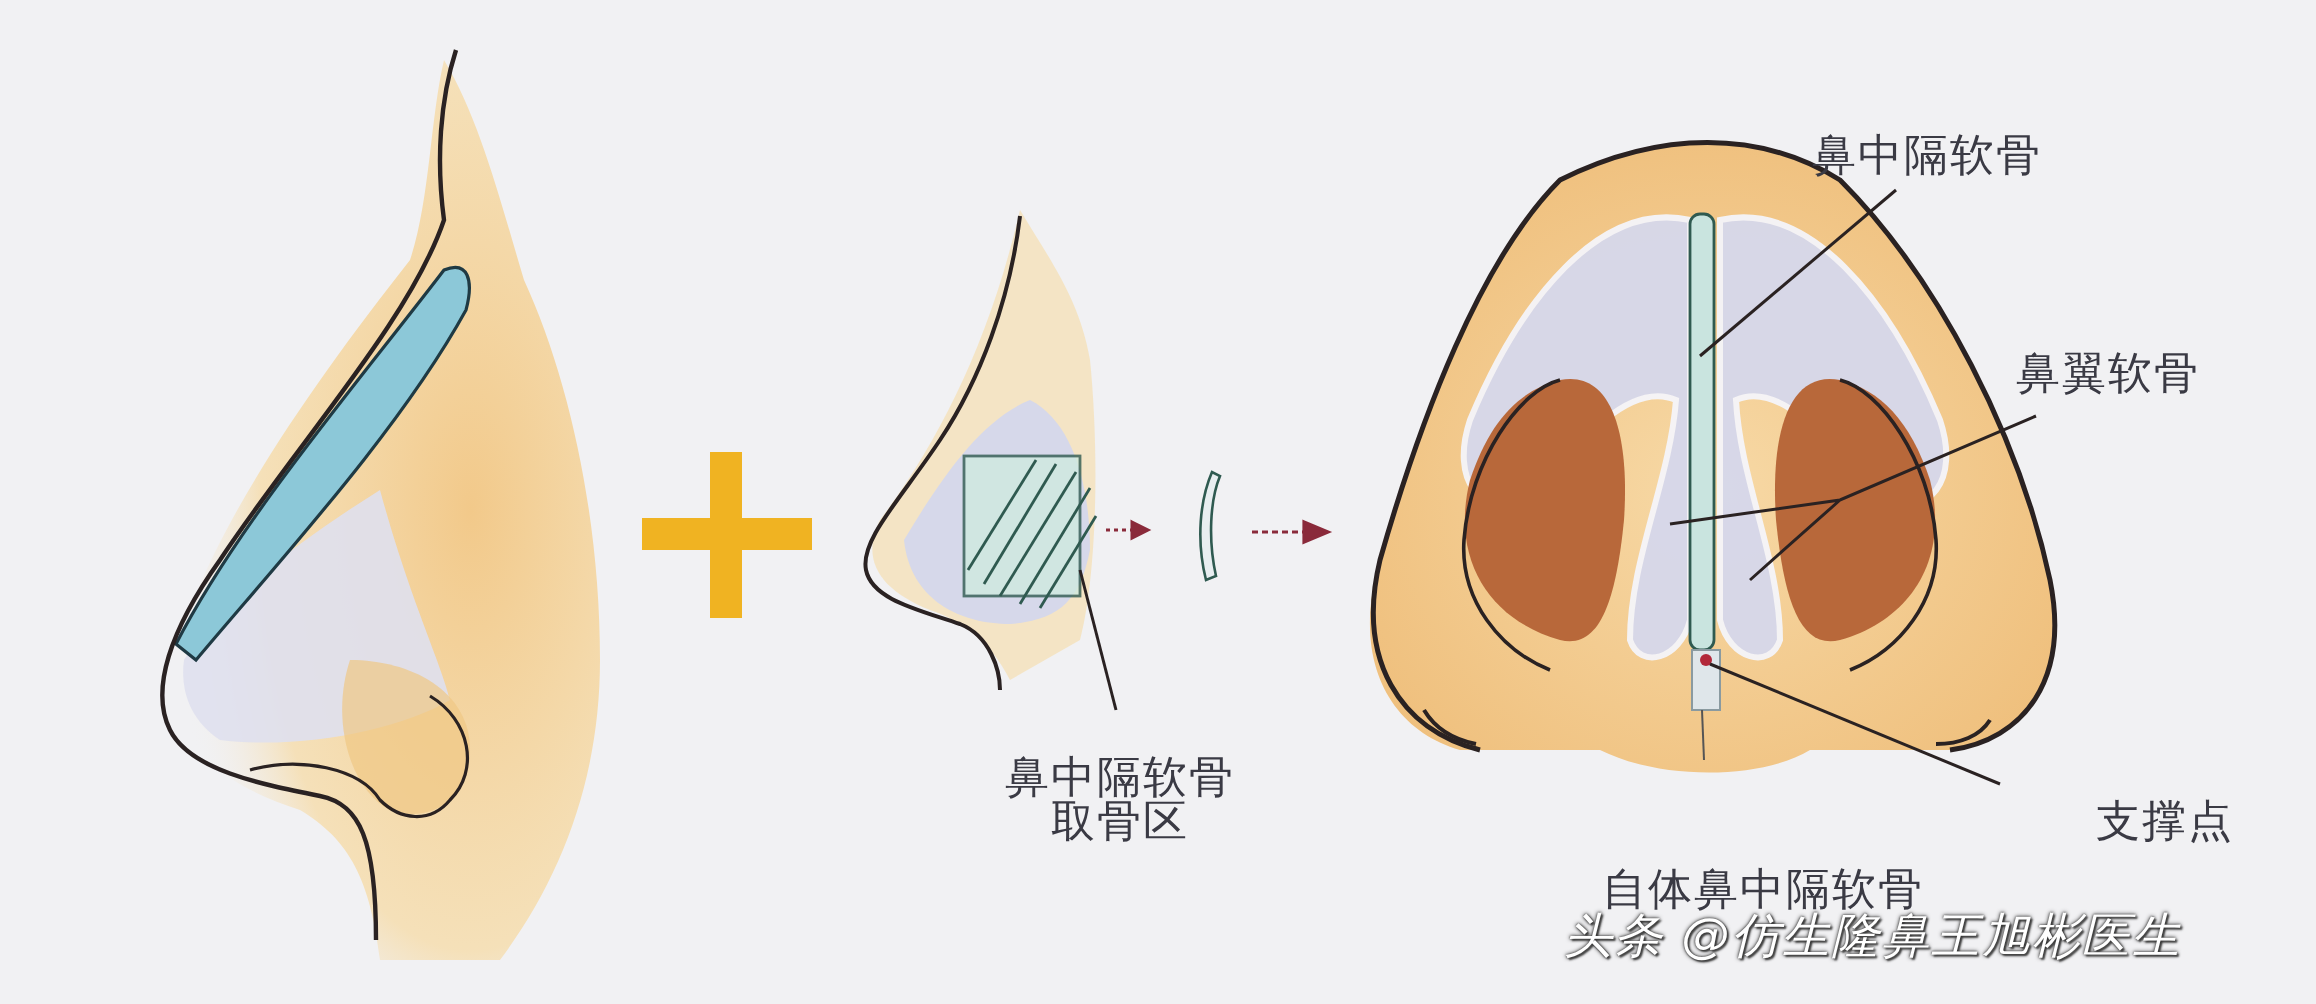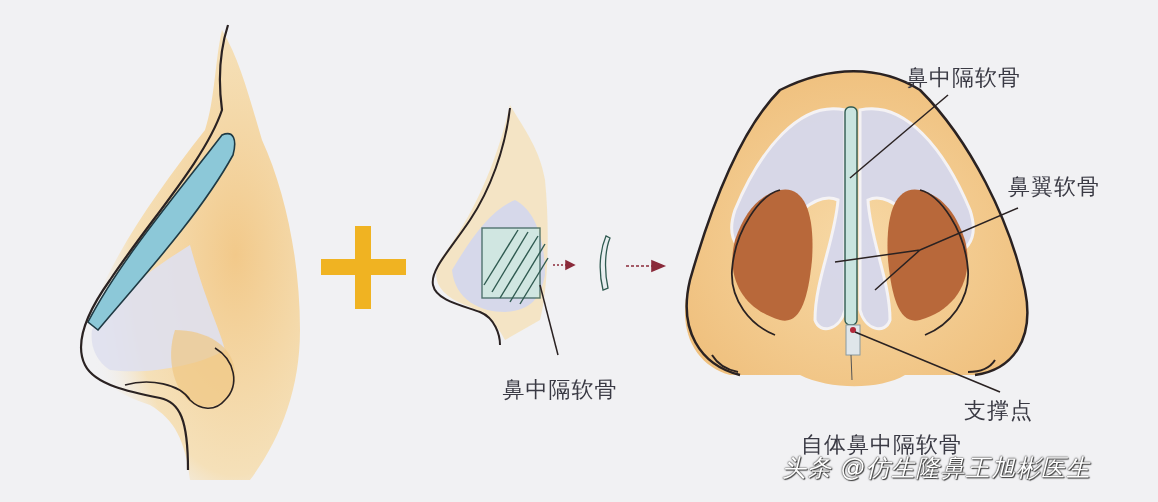--- a/index.html
+++ b/index.html
@@ -99,17 +99,18 @@
     <line x1="850" y1="178" x2="948" y2="95" stroke="#2a2222" stroke-width="1.5"></line>
     <path d="M835,262 L920,250 L1018,208 M920,250 L875,290" fill="none" stroke="#2a2222" stroke-width="1.5"></path>
     <line x1="855" y1="332" x2="1000" y2="392" stroke="#2a2222" stroke-width="1.5"></line>
   </g>
 </svg>
 
 <div class="label" style="left:906px; top:63px;">鼻中隔软骨</div>
 <div class="label" style="left:1008px; top:172px;">鼻翼软骨</div>
 <div class="label center" style="left:500px; top:379px; width:120px;">
   <div>鼻中隔软骨</div>
+  <div>取骨区</div>
 </div>
-<div class="label" style="left:964px; top:396px;">支撑点</div>
+<div class="label" style="left:1048px; top:396px;">支撑点</div>
 <div class="label" style="left:801px; top:430px;">自体鼻中隔软骨</div>
 
 <div class="watermark">头条 @仿生隆鼻王旭彬医生</div>
 
 </body></html>

